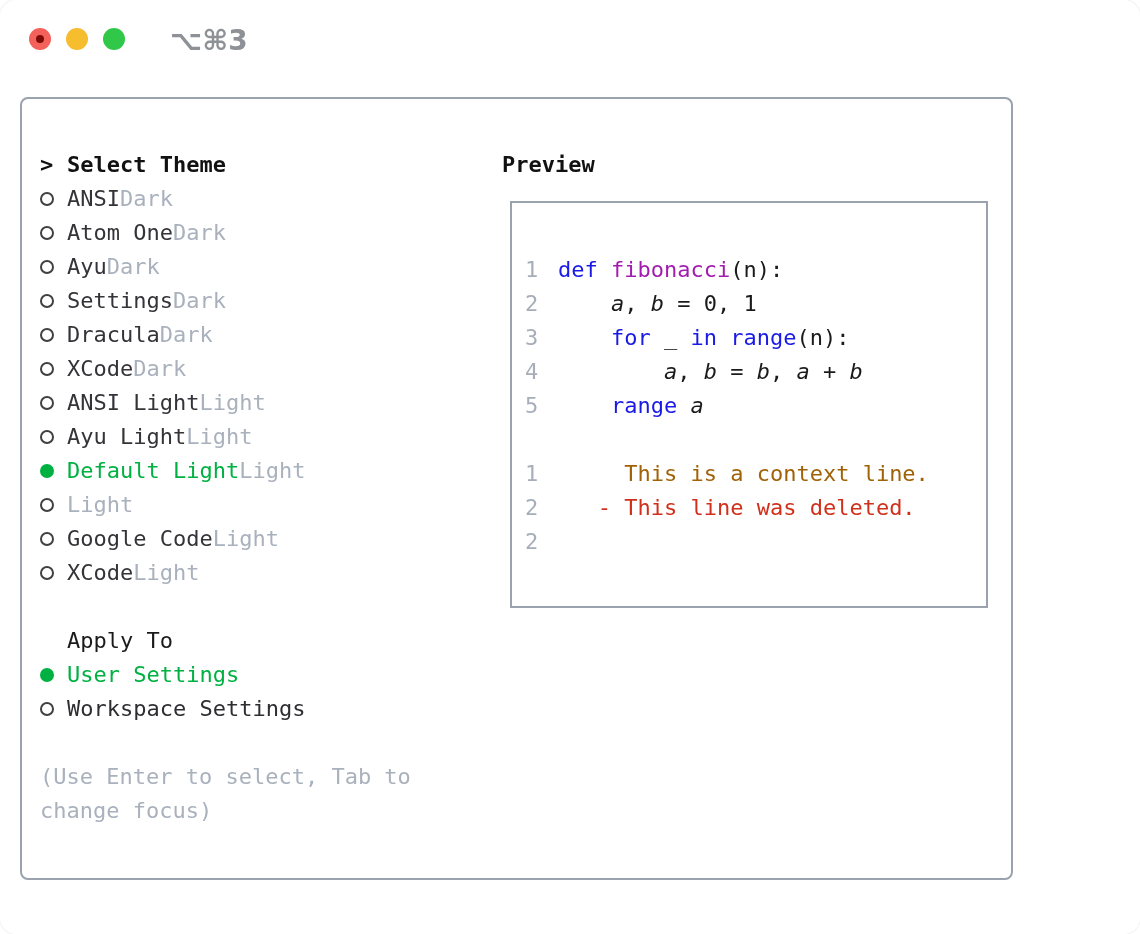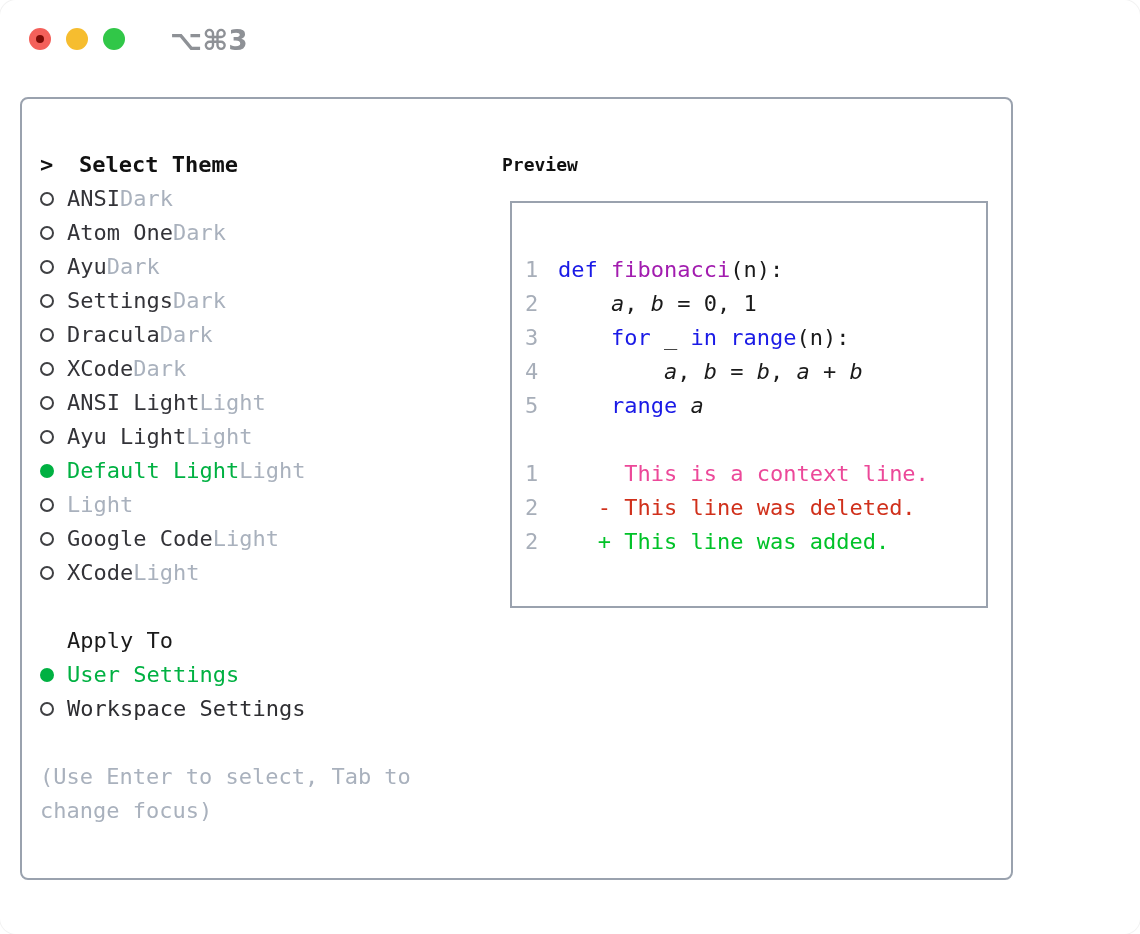--- a/index.html
+++ b/index.html
@@ -28,41 +28,41 @@
     position:absolute;left:20px;top:97px;width:989px;height:779px;
     border:2px solid #9aa2ae;border-radius:8px;background:#fff;
   }
   .panel *{box-sizing:border-box;}
   .col-left{position:absolute;left:18px;top:49px;width:436px;font-size:22px;line-height:34px;color:#1a1a1a;}
   .row{display:flex;align-items:center;height:34px;white-space:pre;}
   .marker{width:27px;display:flex;align-items:center;flex:none;}
   .arrow{font-weight:bold;color:#111;}
   .ring{width:14px;height:14px;border-radius:50%;border:2px solid #3f4043;display:inline-block;}
   .ring.sel{background:#00b142;border-color:#00b142;}
-  .hdr{font-weight:bold;color:#111;margin-left:12px;}
+  .hdr{font-weight:bold;color:#111;}
   .t-name{color:#333338;}
   .t-name.sel{color:#00b142;}
   .t-variant{color:#a9b1bd;}
   .opt-label{color:#2e2e32;}
   .opt-label.sel{color:#00b142;}
   .spacer{height:34px;}
   .hint{color:#a9b1bd;line-height:34px;white-space:normal;}
   
-  .preview-title{position:absolute;left:480px;top:49px;height:34px;line-height:34px;font-size:18px;font-weight:bold;color:#111;}
+  .preview-title{position:absolute;left:480px;top:49px;height:34px;line-height:34px;font-size:22px;font-weight:bold;color:#111;}
   .preview-box{
     position:absolute;left:488px;top:102px;width:478px;height:407px;
     border:2px solid #9aa2ae;background:#fff;padding:50px 0 0 13px;
   }
   .code-row{display:flex;height:34px;font-size:22px;line-height:34px;white-space:pre;}
   .lnum{width:33px;flex:none;color:#a7aeb9;}
   .seg-plain{color:#1a1a1a;}
   .seg-keyword{color:#1a1ae6;}
   .seg-function{color:#a21caf;text-align:right;}
   .seg-var{color:#1a1a1a;font-style:italic;}
-  .seg-context{color:#ec4899;}
+  .seg-context{color:#a16207;}
   .seg-deleted{color:#d0301b;}
   .seg-added{color:#00c228;}
 </style>
 </head>
 <body>
 
 <div class="window">
 
   <div class="titlebar">
     <span class="light red">
@@ -118,18 +118,18 @@
     <div class="preview-box">
       <div id="preview-lines">
           <div class="code-row"><span class="lnum">1</span><span class="seg-keyword">def</span><span class="seg-plain"> </span><span class="seg-function">fibonacci</span><span class="seg-plain">(n):</span></div>
           <div class="code-row"><span class="lnum">2</span><span class="seg-plain">    </span><span class="seg-var">a</span><span class="seg-plain">, </span><span class="seg-var">b</span><span class="seg-plain"> = 0, 1</span></div>
           <div class="code-row"><span class="lnum">3</span><span class="seg-plain">    </span><span class="seg-keyword">for</span><span class="seg-plain"> _ </span><span class="seg-keyword">in</span><span class="seg-plain"> </span><span class="seg-keyword">range</span><span class="seg-plain">(n):</span></div>
           <div class="code-row"><span class="lnum">4</span><span class="seg-plain">        </span><span class="seg-var">a</span><span class="seg-plain">, </span><span class="seg-var">b</span><span class="seg-plain"> = </span><span class="seg-var">b</span><span class="seg-plain">, </span><span class="seg-var">a</span><span class="seg-plain"> + </span><span class="seg-var">b</span></div>
           <div class="code-row"><span class="lnum">5</span><span class="seg-plain">    </span><span class="seg-keyword">range</span><span class="seg-plain"> </span><span class="seg-var">a</span></div>
           <div class="code-row"><span class="lnum"></span></div>
           <div class="code-row"><span class="lnum">1</span><span class="seg-context">     This is a context line.</span></div>
           <div class="code-row"><span class="lnum">2</span><span class="seg-deleted">   - This line was deleted.</span></div>
-          <div class="code-row"><span class="lnum">2</span><span class="seg-added">   + This line was added.</span></div>
+          <div class="code-row"><span class="lnum">2</span></div>
         </div>
     </div>
 
   </div>
 </div>
 
 </body></html>

